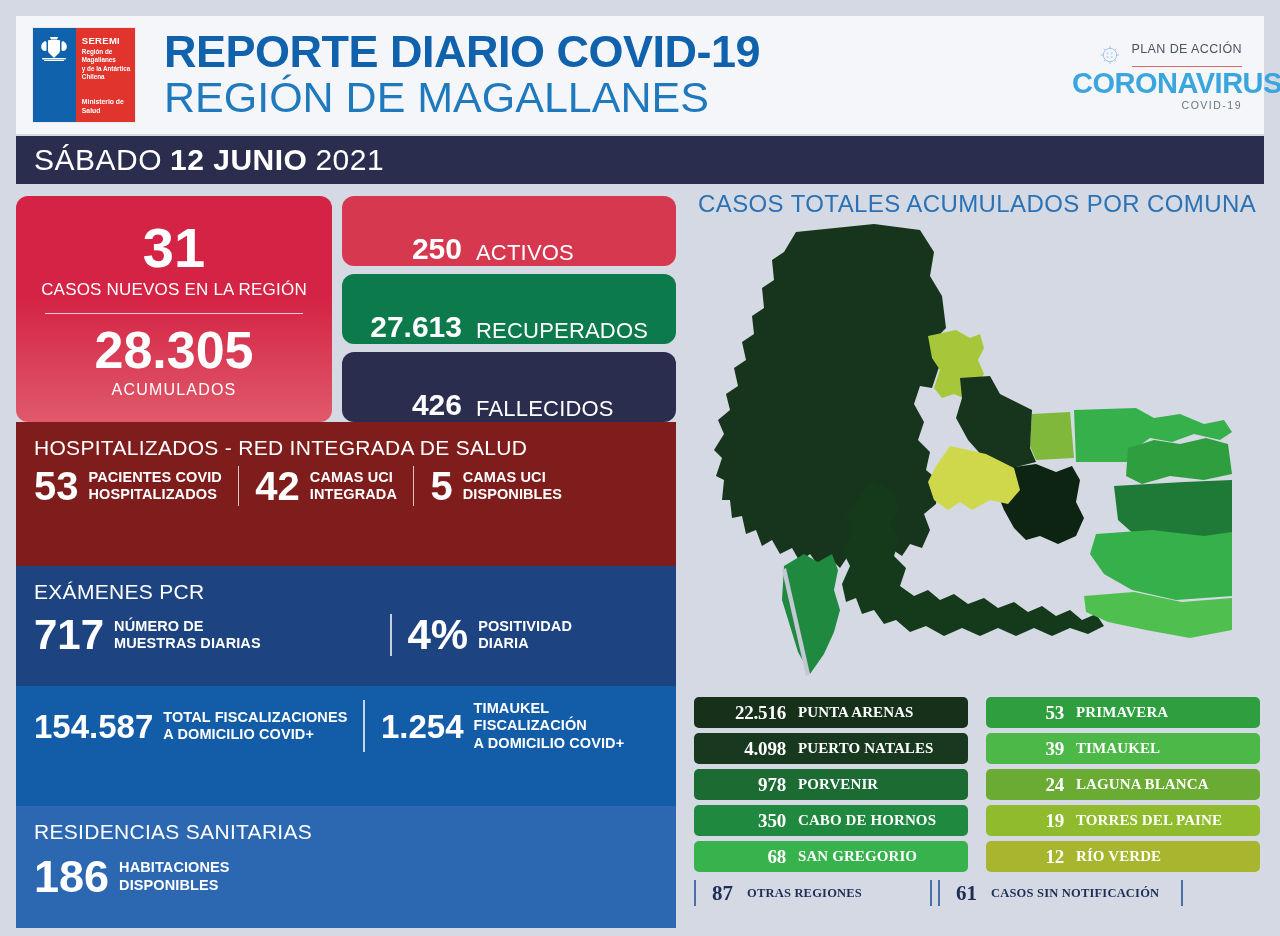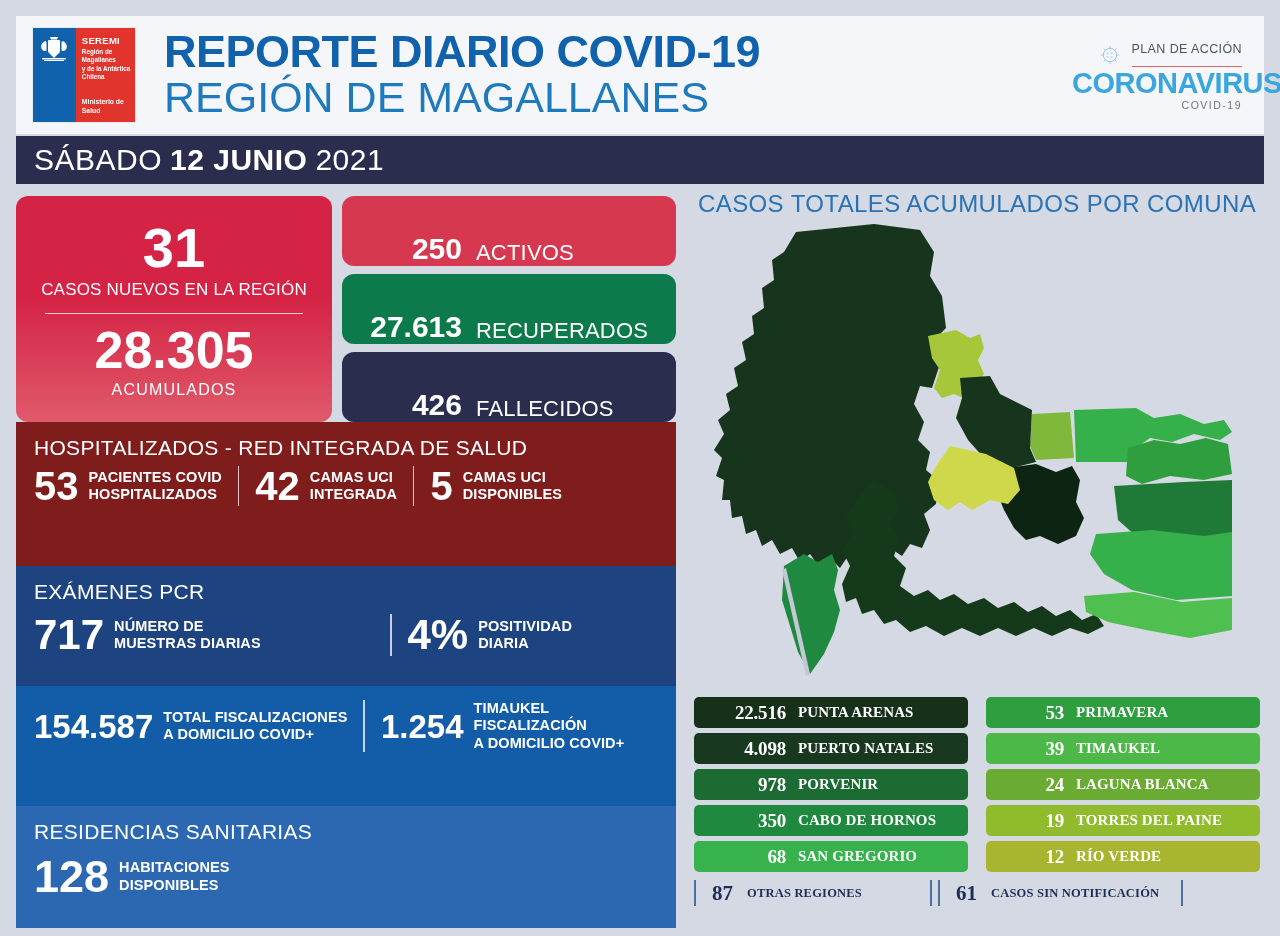--- a/index.html
+++ b/index.html
@@ -289,21 +289,21 @@
             <div>A DOMICILIO COVID+</div>
           </div>
         </div>
       </div>
     </div>
 
     <div class="panel p-res">
       <div class="panel-h">RESIDENCIAS SANITARIAS</div>
       <div class="stats">
         <div class="stat">
-          <div class="n">128</div>
+          <div class="n">186</div>
           <div class="t">
             <div>HABITACIONES</div>
             <div>DISPONIBLES</div>
           </div>
         </div>
       </div>
     </div>
   </div>
 
   <div class="right-col">

